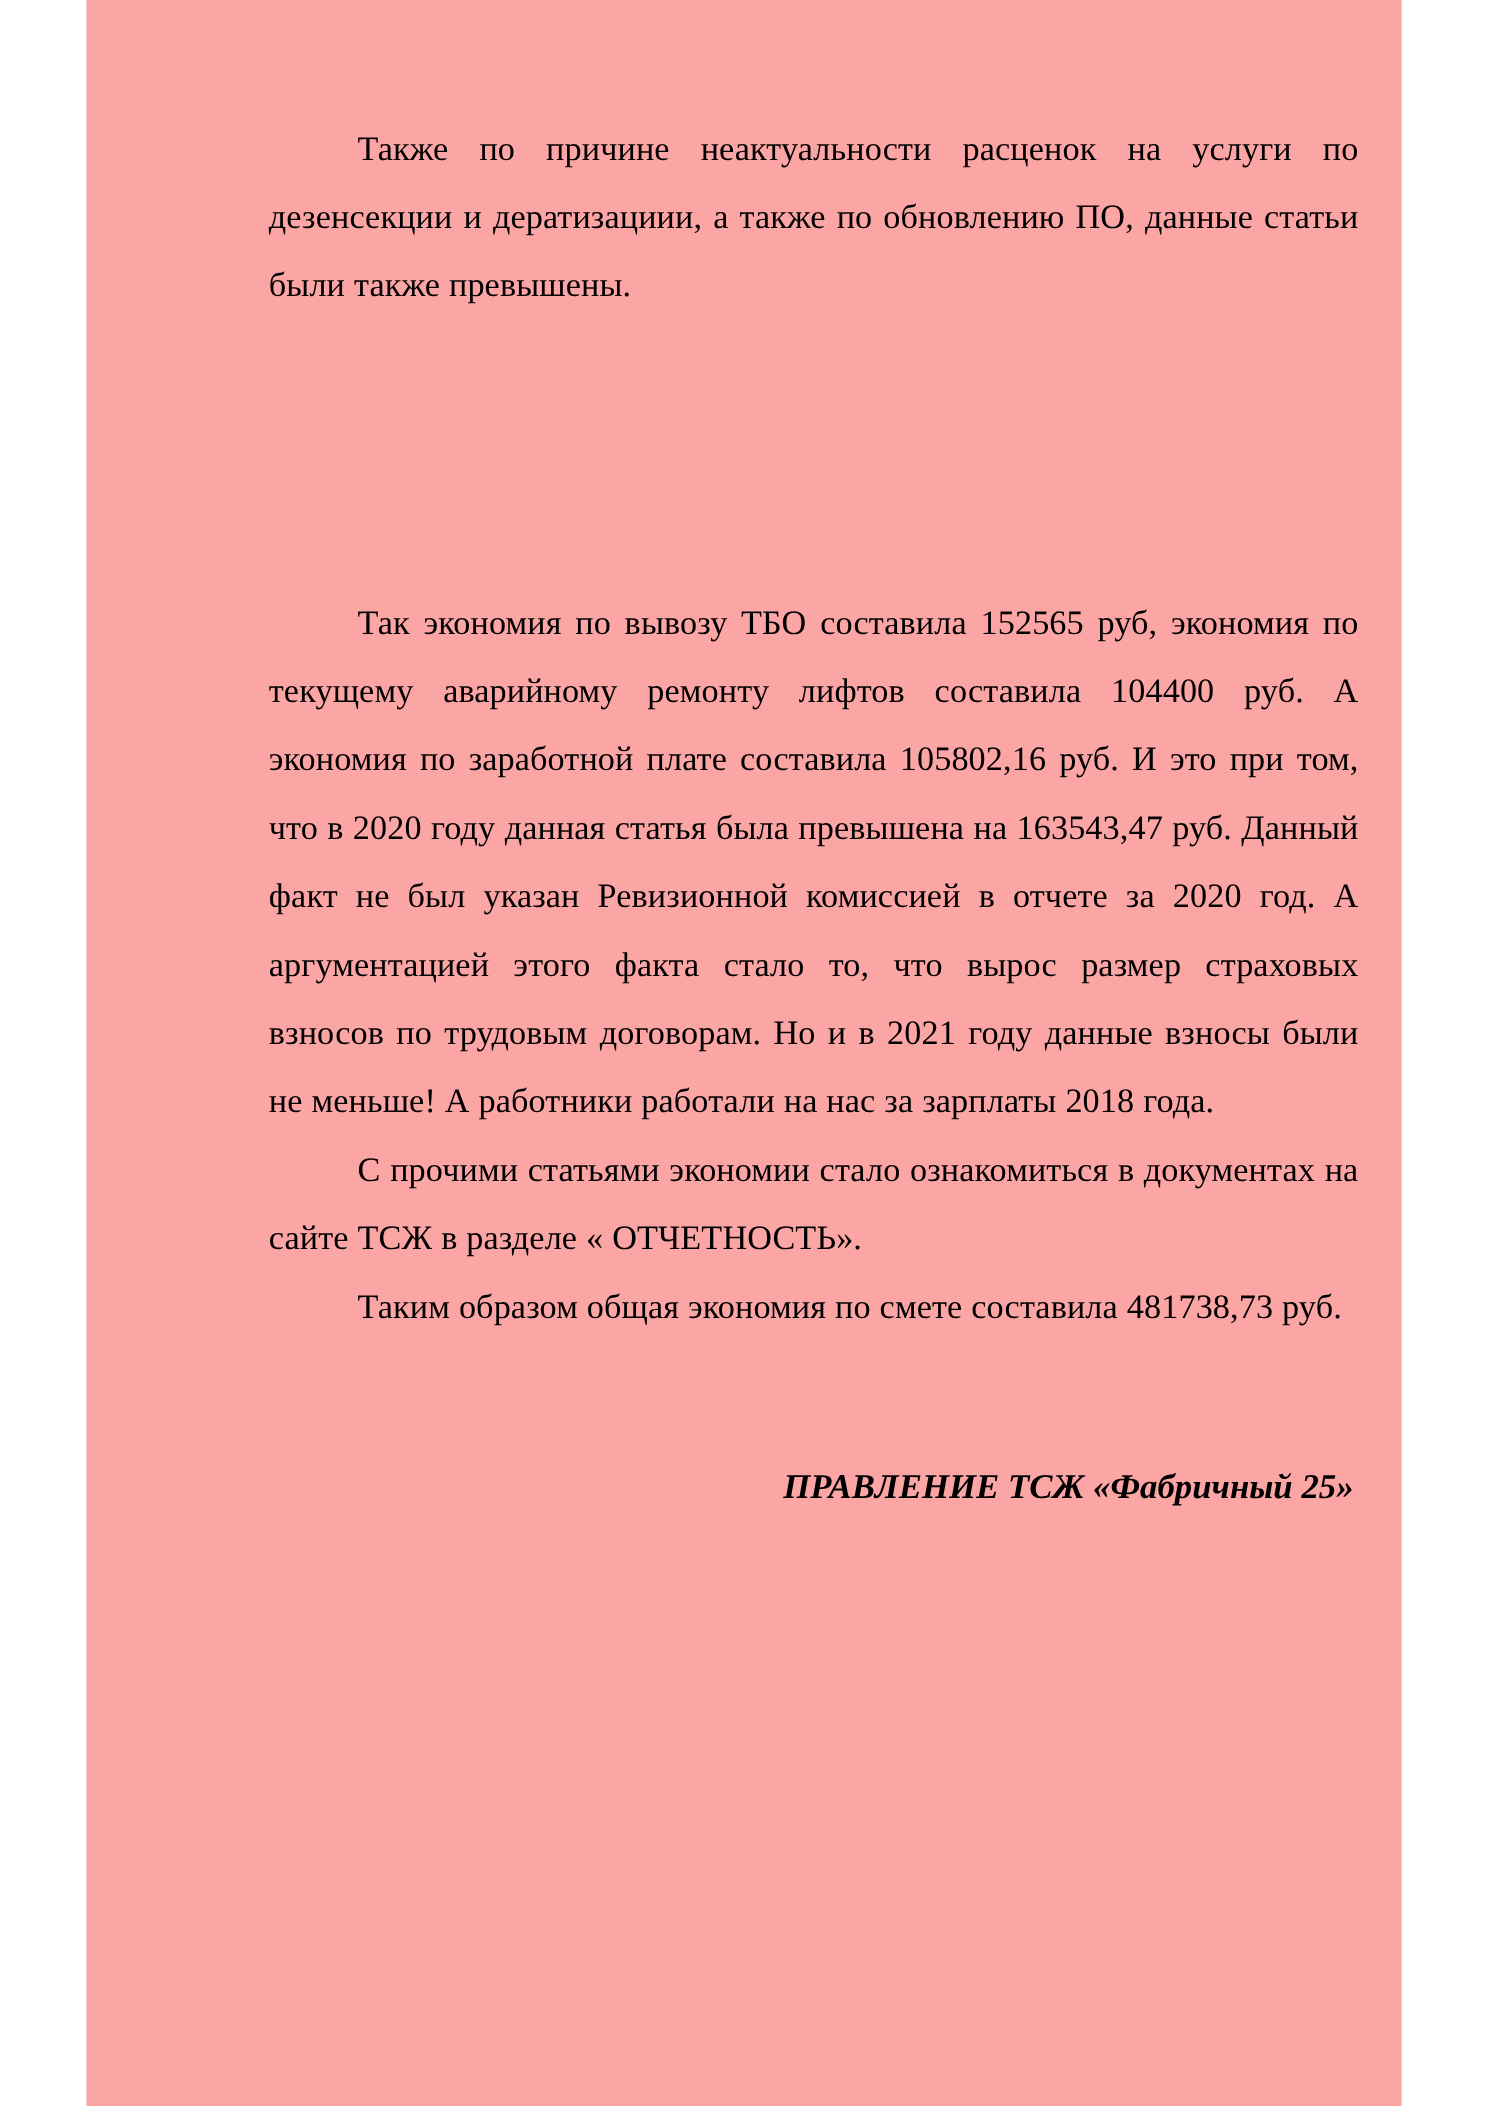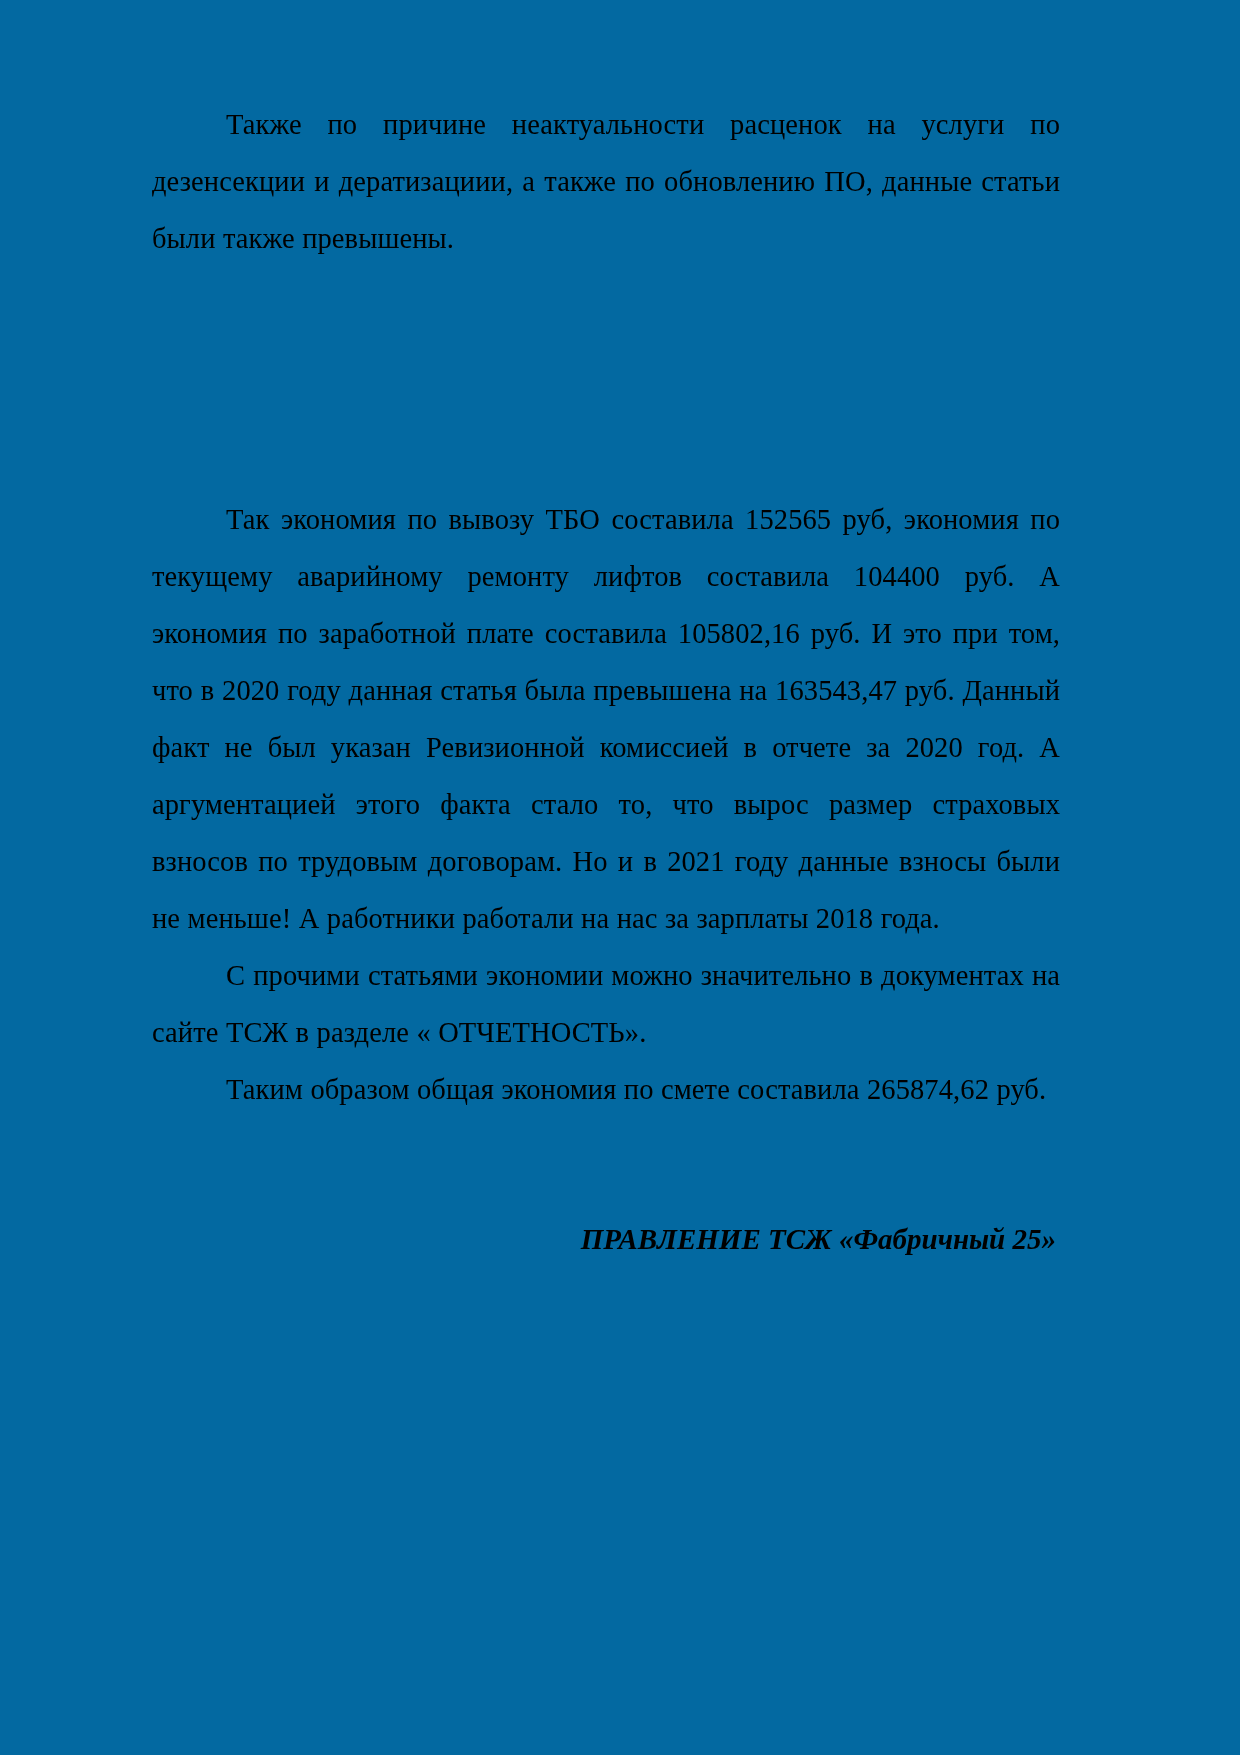--- a/index.html
+++ b/index.html
@@ -7,24 +7,24 @@
     margin: 0;
     padding: 0;
     background: #ffffff;
   }
   body {
     font-family: "Liberation Serif", "DejaVu Serif", serif;
     color: #000000;
   }
   .page {
     position: relative;
-    width: 1240px;
+    width: 1096px;
     height: 1755px;
     margin: 0 auto;
-    background: #0369a1;
+    background: #fca5a5;
     box-sizing: border-box;
     padding: 0;
     overflow: hidden;
   }
   .content {
     position: absolute;
     left: 152px;
     top: 96px;
     width: 908px;
   }
@@ -72,25 +72,25 @@
     </p>
 
     <div class="gap-lg"></div>
 
 
     <div class="gap-md"></div>
 
     <p class="para"><span>Так экономия по вывозу ТБО составила </span><b class="strong">152565 руб,</b><span> экономия по текущему аварийному ремонту лифтов составила </span><b class="strong">104400 руб.</b><span> А экономия по заработной плате составила </span><b class="strong">105802,16 руб.</b><span> И это при том, что </span><b class="strong">в 2020 году</b><span> данная статья </span><b class="strong">была превышена</b><span> на </span><b class="strong">163543,47 руб</b><span>. Данный факт не был указан Ревизионной комиссией в отчете за 2020 год. А аргументацией этого факта стало то, что вырос размер страховых взносов по трудовым договорам. Но и в 2021 году данные взносы были не меньше! А работники работали на нас за зарплаты 2018 года.</span></p>
 
     <p class="para">
-      <span>С прочими статьями экономии можно значительно в документах на сайте ТСЖ в разделе « ОТЧЕТНОСТЬ».</span>
+      <span>С прочими статьями экономии стало ознакомиться в документах на сайте ТСЖ в разделе « ОТЧЕТНОСТЬ».</span>
     </p>
 
     <p class="para">
-      <span>Таким образом общая экономия по смете составила 265874,62 руб.</span>
+      <span>Таким образом общая экономия по смете составила 481738,73 руб.</span>
     </p>
 
     <div class="sig-block">
       <p class="signature">ПРАВЛЕНИЕ   ТСЖ «Фабричный 25»</p>
     </div>
 
   </div>
 </div>
 
 </body></html>

